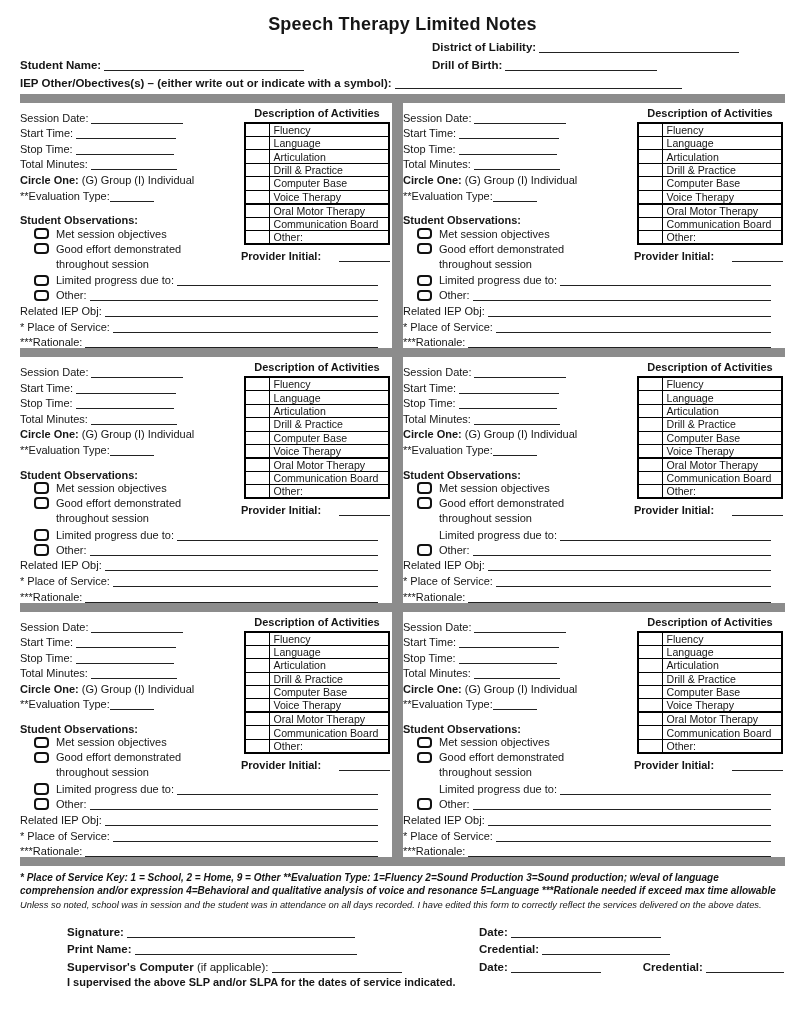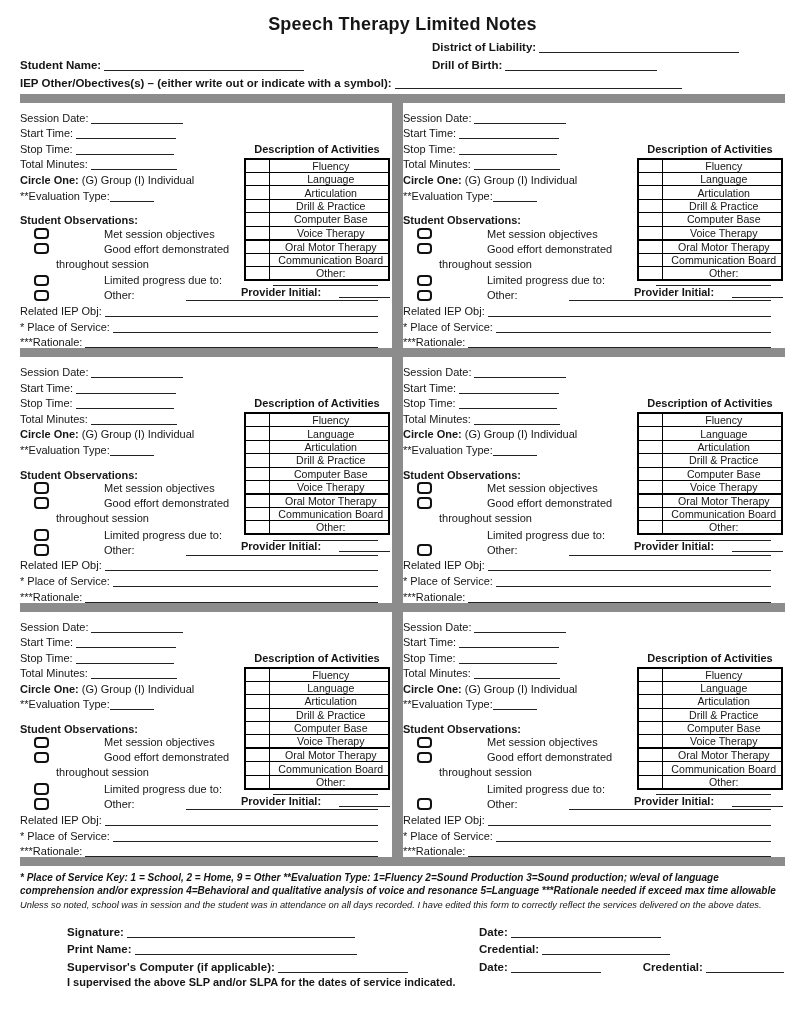--- a/index.html
+++ b/index.html
@@ -26,44 +26,44 @@
   .srow { display:flex; }
   .slot-l { width:372px; }
   .slot-r { width:382px; margin-left:11px; }
 
   
   .block { position:relative; min-height:245px; padding:5px 2px 0 0; font-size:11px; }
   .fline { height:15.6px; width:225px; display:flex; align-items:flex-end; white-space:nowrap; }
   .fline .ul { border-bottom-width:1.6px; }
   .spacer { height:9px; }
   .obs-title { height:15.5px; font-weight:bold; display:flex; align-items:flex-end; }
-  .obs { display:flex; align-items:center; height:15px; margin-left:14px; white-space:nowrap;gap:48px; }
+  .obs { display:flex; align-items:center; height:15px; margin-left:14px; white-space:nowrap; }
   .obs-cont { height:15px; margin-left:36px; display:flex; align-items:center; }
   .cbx { width:15px; height:11.5px; border:2.6px solid #111; border-radius:4px; margin-right:7px; flex:none; }
   .hidden-cbx { visibility:hidden; }
   .wline { display:flex; align-items:flex-end; height:15.8px; white-space:nowrap; }
   .bold { font-weight:bold; }
 
-  .bright { position:absolute; top:4px; right:2px; width:146px;margin-top:36px; }
+  .bright { position:absolute; top:4px; right:2px; width:146px; }
   .act-title { font-weight:bold; font-size:11px; text-align:center; height:15px; white-space:nowrap; }
   .act-table { width:100%; border-collapse:collapse; border:2.5px solid #000; }
   .act-table td { border:1.6px solid #000; height:13.4px; font-size:10.6px; }
   .act-table td.cbx-cell { width:24px; }
-  .act-table td.act-label { padding:0 0 0 4px; white-space:nowrap;text-align:center; }
+  .act-table td.act-label { padding:0 0 0 4px; white-space:nowrap; }
   .act-table tr.group-break td { border-top:2.8px solid #000; }
   .provider { margin-top:2px; margin-left:-3px; font-size:11px; white-space:nowrap; display:flex; align-items:flex-end; height:15px;gap:15px; }
 
   
   .key-note { margin-top:5px; font-size:10px; font-weight:bold; font-style:italic; line-height:13px; width:760px; }
   .att-note { margin-top:3px; font-size:9.3px; font-style:italic; line-height:11px; width:760px; }
   .sig { margin-top:9px; font-size:11.5px; font-weight:bold;margin-left:47px; }
   .sig-row { display:flex; align-items:flex-end; height:17.5px; }
   .sig-left { width:412px; display:flex; align-items:flex-end; white-space:nowrap; }
   .sig-right { display:flex; align-items:flex-end; white-space:nowrap; }
-  .normal { font-weight:bold; }
+  .normal { font-weight:normal; }
   .sup-note { margin-top:3px; font-size:11px; font-weight:bold; }
   .gap40 { margin-left:42px; }
 </style>
 </head>
 <body>
 
 <div class="page">
 
   <div class="title">Speech Therapy Limited Notes</div>
 

